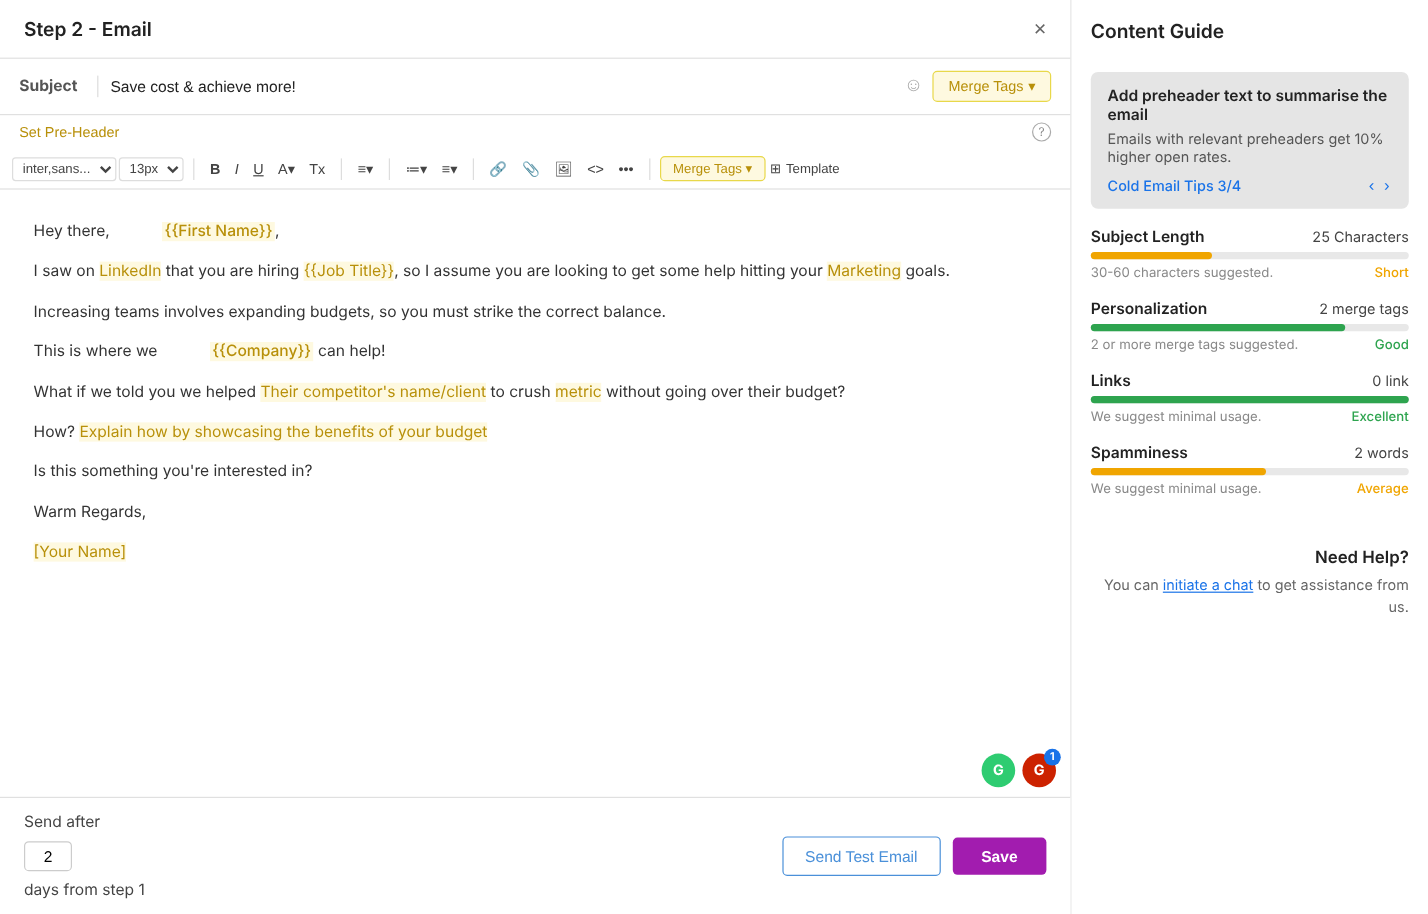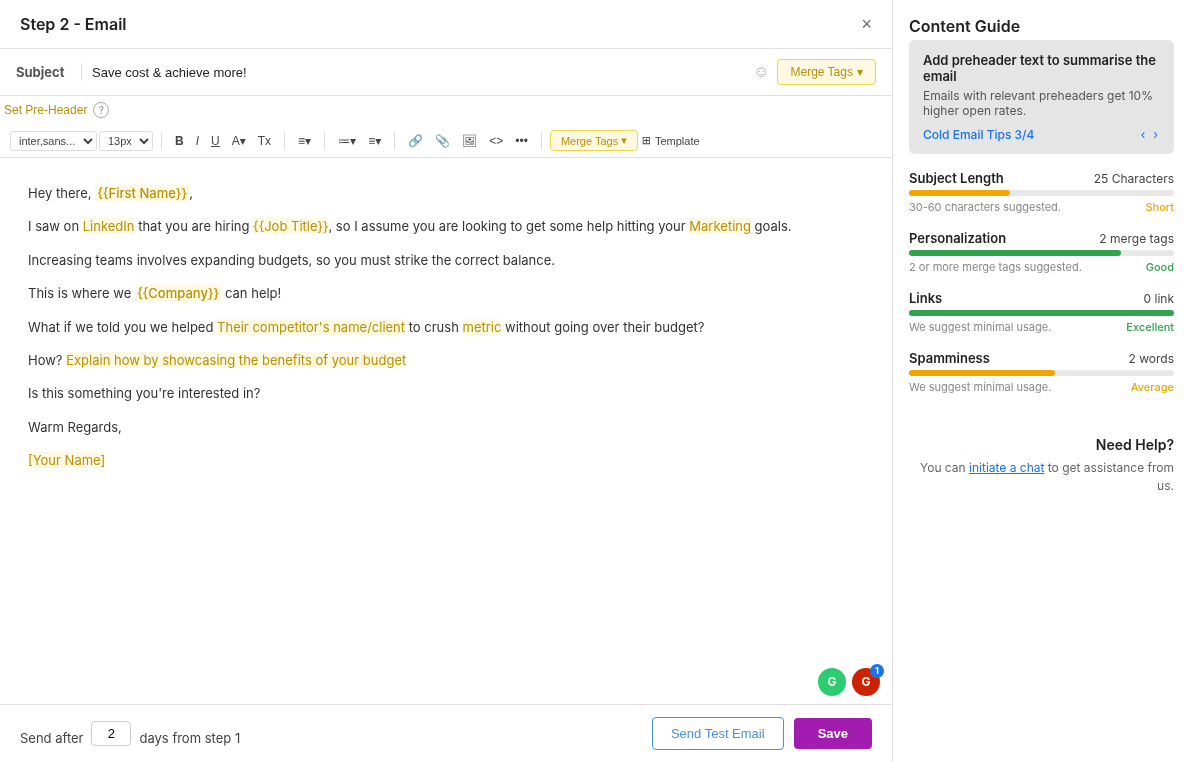--- a/index.html
+++ b/index.html
@@ -79,23 +79,23 @@
       cursor: pointer;
       display: flex;
       align-items: center;
       gap: 4px;
       font-weight: 500;
     }
 
     
     .preheader-row {
       display: flex;
-      justify-content: flex-start;
-      align-items: center;
-      padding: 6px 16px 6px 4px;
+      justify-content: space-between;
+      align-items: center;
+      padding: 6px 16px 6px 16px;
       gap: 6px;
     }
     .preheader-btn {
       background: none;
       border: none;
       color: #b8900a;
       font-size: 12px;
       cursor: pointer;
       font-weight: 500;
     }
@@ -188,20 +188,21 @@
       line-height: 1.8;
       overflow-y: auto;
       position: relative;
     }
     .email-body p { margin-bottom: 10px; }
     .merge-tag-yellow {
       background: #fef9e0;
       color: #b8900a;
       font-weight: 500;
       padding: 0 2px;
+      margin-left: 40px;
     }
     .highlight-yellow {
       background: #fef9e0;
       color: #b8900a;
     }
     .grammarly-icon {
       width: 28px;
       height: 28px;
       border-radius: 50%;
       background: #2ea44f;
@@ -244,24 +245,25 @@
     .bottom-bar {
       display: flex;
       align-items: center;
       justify-content: space-between;
       padding: 12px 20px;
       border-top: 1px solid #e0e0e0;
       background: #fff;
     }
     .bottom-left {
       display: flex;
-      align-items: flex-end;
+      align-items: flex-start;
       gap: 8px;
       font-size: 13px;
       color: #444;
+      flex-direction: column;
     }
     .days-input {
       width: 40px;
       border: 1px solid #ccc;
       border-radius: 4px;
       padding: 4px 8px;
       font-size: 13px;
       text-align: center;
     }
     .bottom-right {
@@ -295,21 +297,21 @@
       background: #fff;
       display: flex;
       flex-direction: column;
       padding: 16px;
       overflow-y: auto;
     }
     .panel-title {
       font-size: 16px;
       font-weight: 600;
       color: #222;
-      margin-bottom: 4px;
+      margin-bottom: 24px;
     }
 
     
     .tips-card {
       background: #e5e5e5;
       border-radius: 6px;
       padding: 12px 14px;
       margin-bottom: 16px;
     }
     .tips-card-title {
@@ -346,21 +348,21 @@
       padding: 0 2px;
     }
 
     
     .metric-item {
       margin-bottom: 16px;
     }
     .metric-header {
       display: flex;
       justify-content: space-between;
-      align-items: flex-end;
+      align-items: flex-start;
       margin-bottom: 4px;
     }
     .metric-name {
       font-size: 13px;
       font-weight: 600;
       color: #222;
     }
     .metric-value {
       font-size: 12px;
       color: #444;

